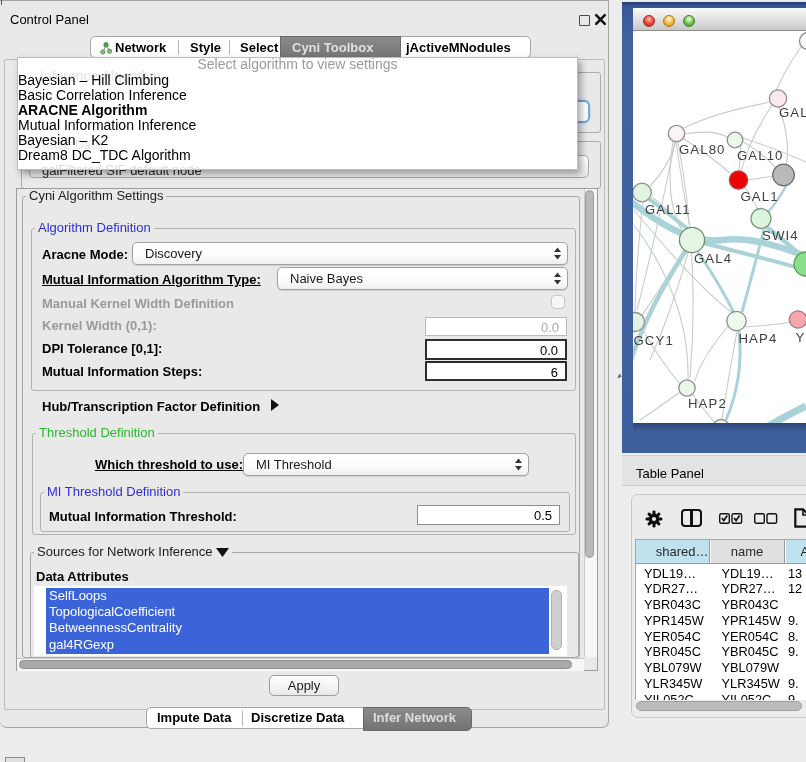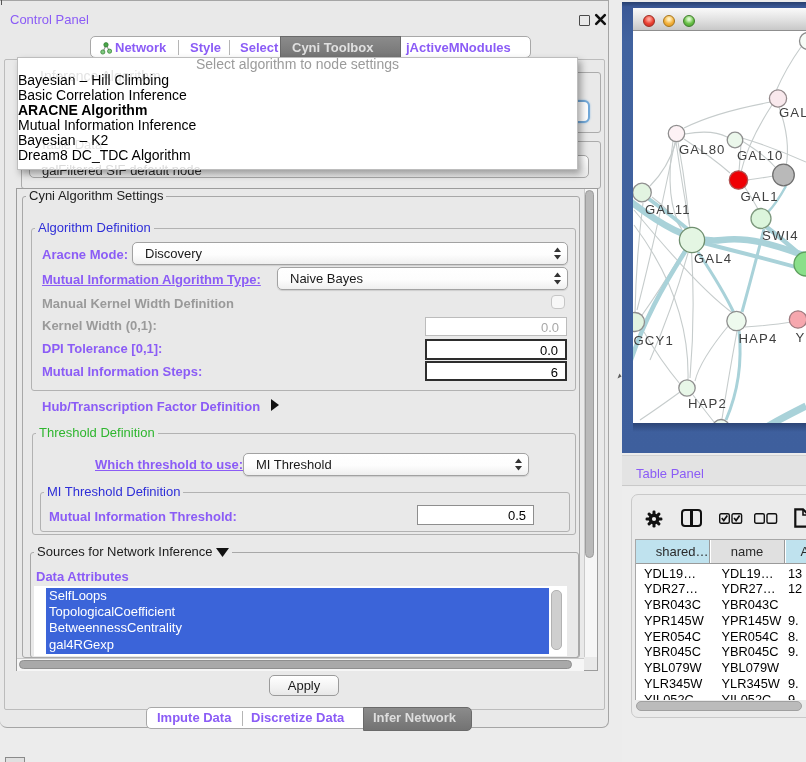--- a/index.html
+++ b/index.html
@@ -1,18 +1,18 @@
 <!DOCTYPE html>
 <html><head><meta charset="utf-8">
 <style>
 html,body{margin:0;padding:0;}
 body{width:806px;height:762px;position:relative;overflow:hidden;background:#ececec;
   font-family:"Liberation Sans",sans-serif;-webkit-font-smoothing:antialiased;}
 .abs{position:absolute;}
-.lbl{position:absolute;font-size:13px;color:#8b5cf6;white-space:nowrap;line-height:15px;}
+.lbl{position:absolute;font-size:13px;color:#000000;white-space:nowrap;line-height:15px;}
 .b{font-weight:bold;}
 .gray{color:#9a9a9a;text-align:center;}
 .combo{position:absolute;background:linear-gradient(#ffffff,#fdfdfd 55%,#efefef);
   border:1px solid #a2a2a2;border-radius:5px;box-shadow:0 1px 1px rgba(0,0,0,0.12);}
 .combo .ct{position:absolute;left:12px;top:3px;font-size:13px;color:#1a1a1a;white-space:nowrap;}
 .combo svg{position:absolute;right:5px;top:4px;}
 .field{position:absolute;background:#fff;font-size:13px;text-align:right;white-space:nowrap;}
 .fieldtxt{position:absolute;right:7px;top:2px;font-size:13px;}
 .grp{position:absolute;border:1px solid #b2b2b2;border-radius:3px;}
 .gtitle{position:absolute;background:#e9e9e9;padding:0 3px;font-size:13px;line-height:14px;white-space:nowrap;}
@@ -111,21 +111,21 @@
 <div class="combo" style="left:243px;top:452.5px;width:284px;height:21px;">
   <div class="ct">MI Threshold</div>
   <svg width="9" height="13" viewBox="0 0 9 13">
       <path d="M4.5 0.5 L8 5 L1 5 Z" fill="#333"></path>
       <path d="M4.5 12.5 L8 8 L1 8 Z" fill="#333"></path>
     </svg>
 </div>
 <div class="grp" style="left:40px;top:492px;width:528px;height:38px;"></div>
 <div class="gtitle" style="left:44px;top:485px;color:#2e2ed8;">MI Threshold Definition</div>
 <div class="lbl b" style="left:49px;top:509px;">Mutual Information Threshold:</div>
-<div class="field" style="left:417px;top:504.5px;width:117px;height:20px;border:1px solid #8e8e8e;box-sizing:border-box;">
+<div class="field" style="left:417px;top:504.5px;width:143px;height:20px;border:1px solid #8e8e8e;box-sizing:border-box;">
     <span class="fieldtxt" style="color:#000;">0.5</span>
   </div>
 
 <div class="grp" style="left:30px;top:552px;width:547px;height:104px;border-color:#a8a8a8;"></div>
 <div class="gtitle" style="left:34px;top:545px;color:#1c1c1c;">Sources for Network Inference <svg style="vertical-align:-1px" width="13" height="9" viewBox="0 0 13 9">
       <path d="M0 0 L13 0 L6.5 9 Z" fill="#111"></path>
     </svg></div>
 <div class="lbl b" style="left:36px;top:569px;">Data Attributes</div>
 <div class="abs" style="left:34px;top:586px;width:533px;height:70px;background:#fff;"></div>
 <div class="abs" style="left:46px;top:588px;width:503px;height:65.5px;background:#3b64d9;"></div>
@@ -147,21 +147,21 @@
   </svg>
 
 <div class="abs" style="left:5px;top:757px;width:18px;height:12px;background:#e0e0e0;border:1.5px solid #8a8a8a;"></div>
 
 <div class="abs" style="left:17px;top:57px;width:561px;height:113px;background:#fff;border:1px solid #bdbdbd;box-sizing:border-box;box-shadow:3px 4px 7px rgba(0,0,0,0.35);"></div>
 <div class="abs" style="left:40px;top:68px;font-size:14px;color:#e3e3e3;white-space:nowrap;">Inference Algorithm</div>
 <div class="abs" style="left:40px;top:137px;font-size:13px;color:#e6e6e6;white-space:nowrap;">Table Data</div>
 <div class="abs" style="left:29px;top:157px;width:420px;height:13px;overflow:hidden;">
     <div style="position:absolute;left:12px;top:4.8px;font-size:13px;color:#dadada;white-space:nowrap;">galFiltered SIF default node</div>
   </div>
-<div class="abs" style="left:17px;top:55.5px;width:561px;text-align:center;font-size:14px;color:#9b9b9b;">Select algorithm to node settings</div>
+<div class="abs" style="left:17px;top:55.5px;width:561px;text-align:center;font-size:14px;color:#9b9b9b;">Select algorithm to view settings</div>
 <div class="abs" style="left:18px;top:72.5px;font-size:14px;line-height:15px;color:#000;white-space:nowrap;">Bayesian – Hill Climbing<br>Basic Correlation Inference<br><span class="b">ARACNE Algorithm</span><br>Mutual Information Inference<br>Bayesian – K2<br>Dream8 DC_TDC Algorithm</div>
 
 <div class="abs" style="left:622px;top:2px;width:184px;height:451px;background:linear-gradient(#273f6e,#3a5896 5px,#41639f 40px,#3e5f9d 100%);"></div>
 
 <div class="abs" style="left:633px;top:8px;width:173px;height:23px;background:linear-gradient(#fafafa,#dedede 60%,#c8c8c8);border-bottom:1px solid #8f8f8f;box-sizing:border-box;"></div>
 <div class="abs" style="left:643px;top:15px;width:12px;height:12px;border-radius:50%;background:radial-gradient(circle at 50% 32%,#ffa398 12%,#ea3f30 55%,#c02e24);border:1px solid #9e2b22;box-sizing:border-box;"></div>
 <div class="abs" style="left:663px;top:15px;width:12px;height:12px;border-radius:50%;background:radial-gradient(circle at 50% 32%,#fff0c0 12%,#f3b03a 55%,#d8941f);border:1px solid #a8761b;box-sizing:border-box;"></div>
 <div class="abs" style="left:682.5px;top:15px;width:12px;height:12px;border-radius:50%;background:radial-gradient(circle at 50% 32%,#dcf8cd 12%,#67bf45 55%,#479a31);border:1px solid #3f7e2c;box-sizing:border-box;"></div>
 
 <div class="abs" style="left:633px;top:423px;width:173px;height:9px;background:linear-gradient(rgba(18,28,58,0.4),rgba(18,28,58,0));"></div>

